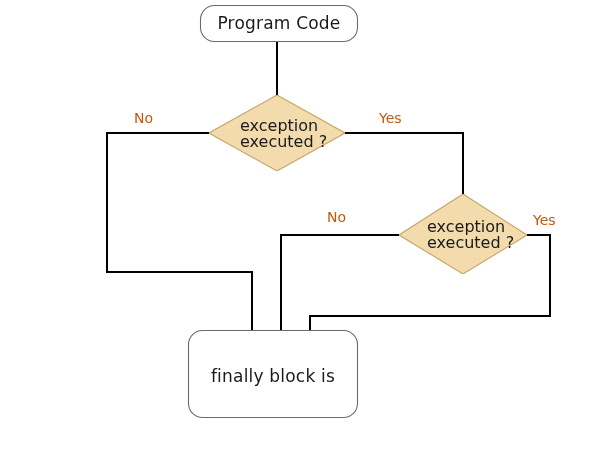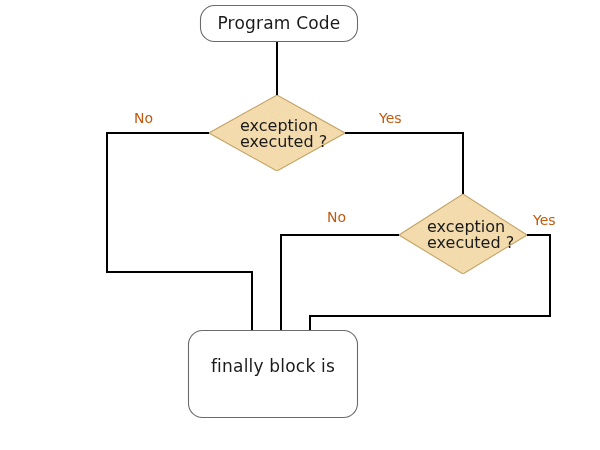--- a/index.html
+++ b/index.html
@@ -102,21 +102,21 @@
   <div class="node-label dec-label" style="left:240px; top:113px; width:96px; height:42px;">
     <span class="box-line">exception</span>
     <span class="box-line">executed ?</span>
   </div>
 
   <div class="node-label dec-label" style="left:427px; top:214px; width:96px; height:42px;">
     <span class="box-line">exception</span>
     <span class="box-line">executed ?</span>
   </div>
 
-  <div class="node-label proc-label" style="left:188px; top:322px; width:170px; height:88px;">
+  <div class="node-label proc-label" style="left:188px; top:332px; width:170px; height:88px;">
     <span class="box-line">finally block is</span>
   </div>
 
   <div class="edge-label" style="left:134px; top:110px;">No</div>
 
   <div class="edge-label" style="left:379px; top:110px;">Yes</div>
 
   <div class="edge-label" style="left:327px; top:209px;">No</div>
 
   <div class="edge-label" style="left:533px; top:212px;">Yes</div>

